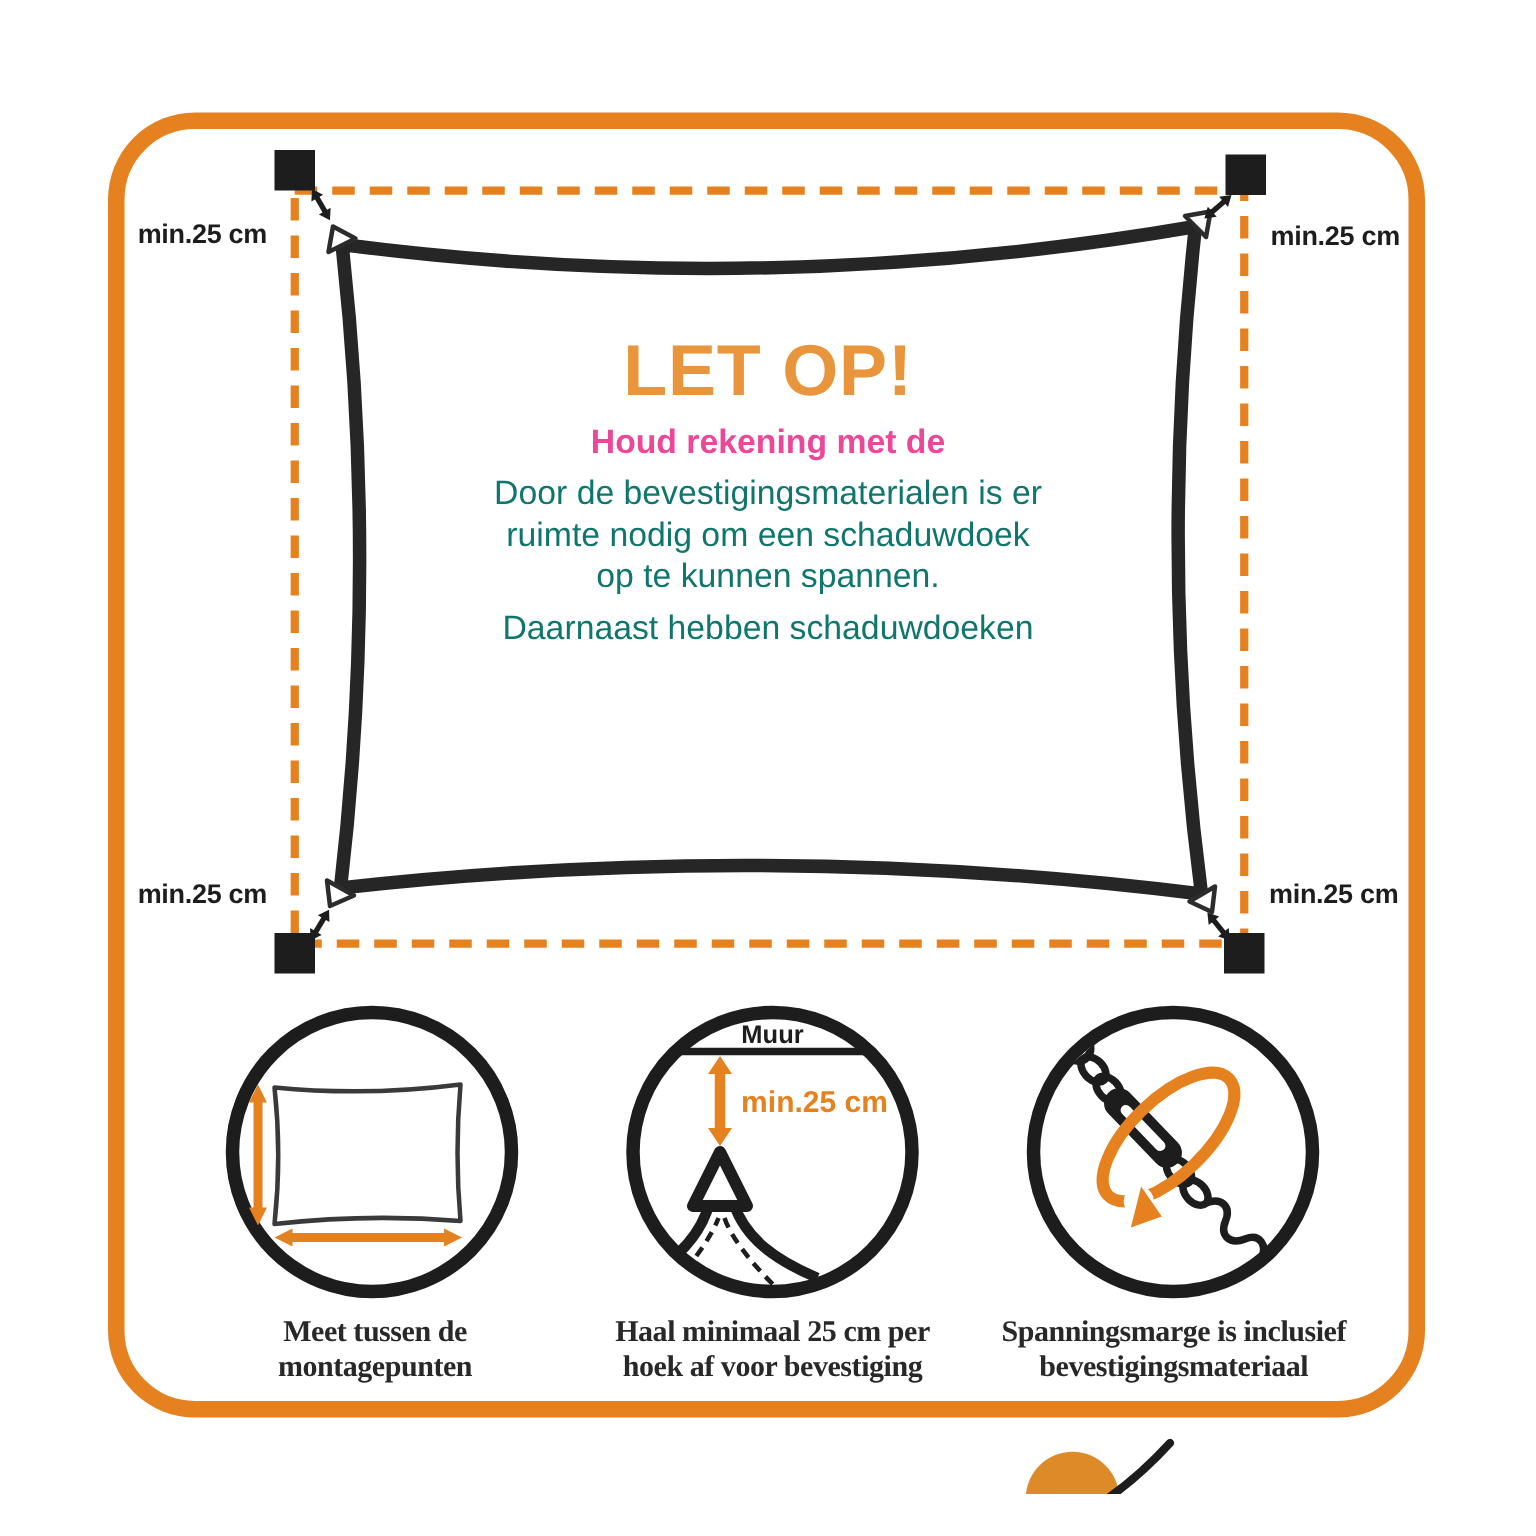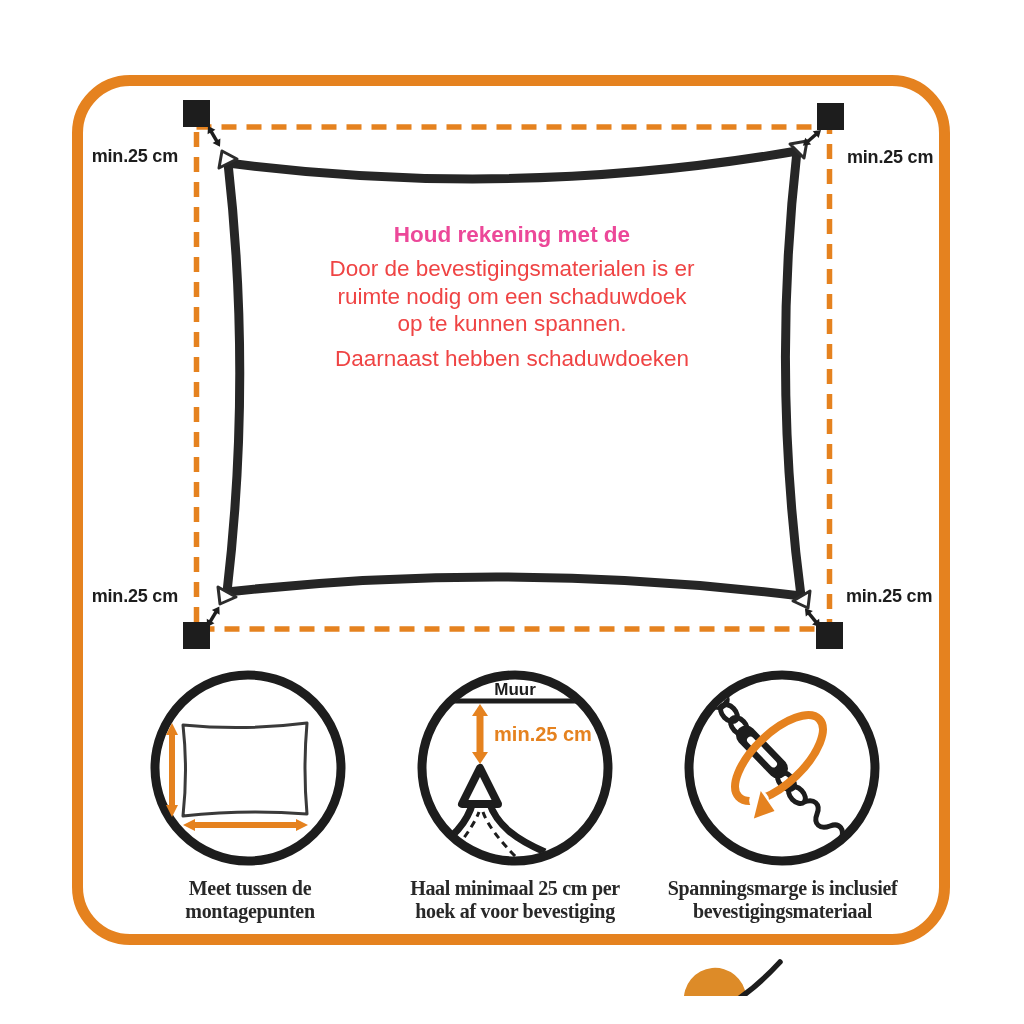--- a/index.html
+++ b/index.html
@@ -21,21 +21,21 @@
   .cl-bl { right:846px; top:586px; }
   .cl-br { left:846px;  top:586px; }
   .notice { position:absolute; left:212px; top:221px; width:600px; text-align:center; }
   .notice-title {
     font-size:48px; font-weight:bold; color:#E9953B; letter-spacing:0.5px;
     line-height:54px; margin-bottom:6px;
   }
   .lead-line  { font-size:22.5px; font-weight:bold; color:#ec4899; line-height:27px; }
   .body-par   { margin-top:7px; }
   .body-par.second { }
-  .body-line  { font-size:22.5px; color:#ef4444; line-height:27.5px; }
+  .body-line  { font-size:22.5px; color:#0f766e; line-height:27.5px; }
   .icon-circle { position:absolute; width:200px; height:200px; }
   .ic-1 { left:148px; top:668px; }
   .ic-2 { left:415px; top:668px; }
   .ic-3 { left:682px; top:668px; }
   .caption {
     position:absolute; top:877px; text-align:center; font-size:20px;
     font-weight:bold; color:#282828; line-height:23px; letter-spacing:-0.3px;font-family:Liberation Serif, serif;
   }
   .cap-1 { left:110px; width:280px; }
   .cap-2 { left:375px; width:280px; }
@@ -90,20 +90,21 @@
       <use href="#dbl-arrow" transform="translate(820,627) rotate(-129)"></use>
     </g>
   </svg>
 
   <div class="corner-label cl-tl">min.25 cm</div>
   <div class="corner-label cl-tr">min.25 cm</div>
   <div class="corner-label cl-bl">min.25 cm</div>
   <div class="corner-label cl-br">min.25 cm</div>
 
   <div class="notice">
+    <div class="notice-title">LET OP!</div>
     <div>
       <div class="lead-line">Houd rekening met de</div>
     </div>
     <div class="body-par">
       <div class="body-line">Door de bevestigingsmaterialen is er</div>
       <div class="body-line">ruimte nodig om een schaduwdoek</div>
       <div class="body-line">op te kunnen spannen.</div>
     </div>
     <div class="body-par second">
       <div class="body-line">Daarnaast hebben schaduwdoeken</div>

